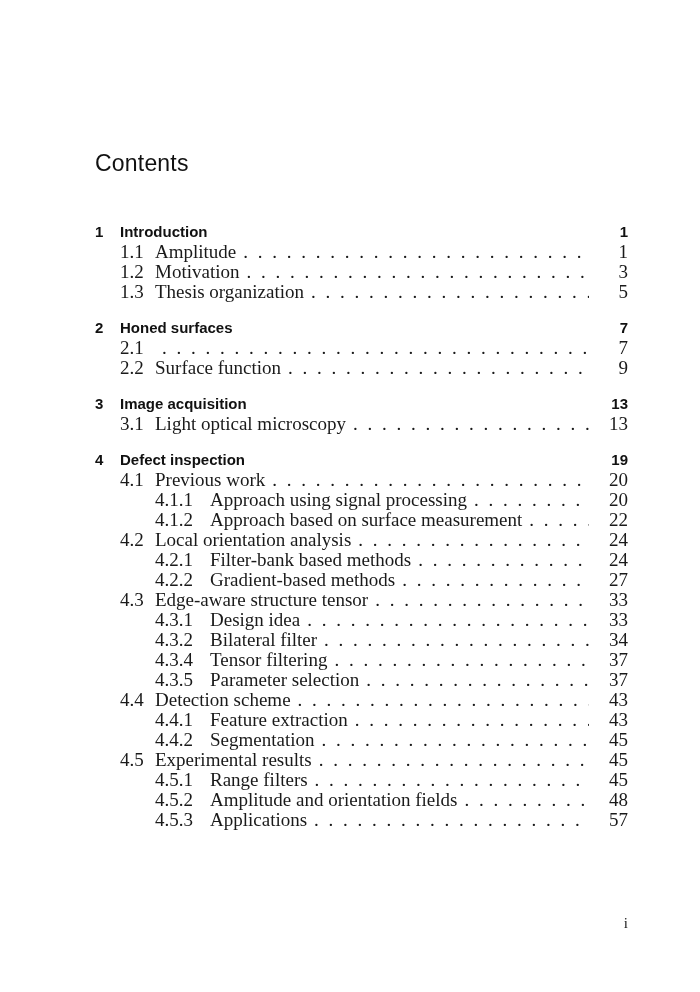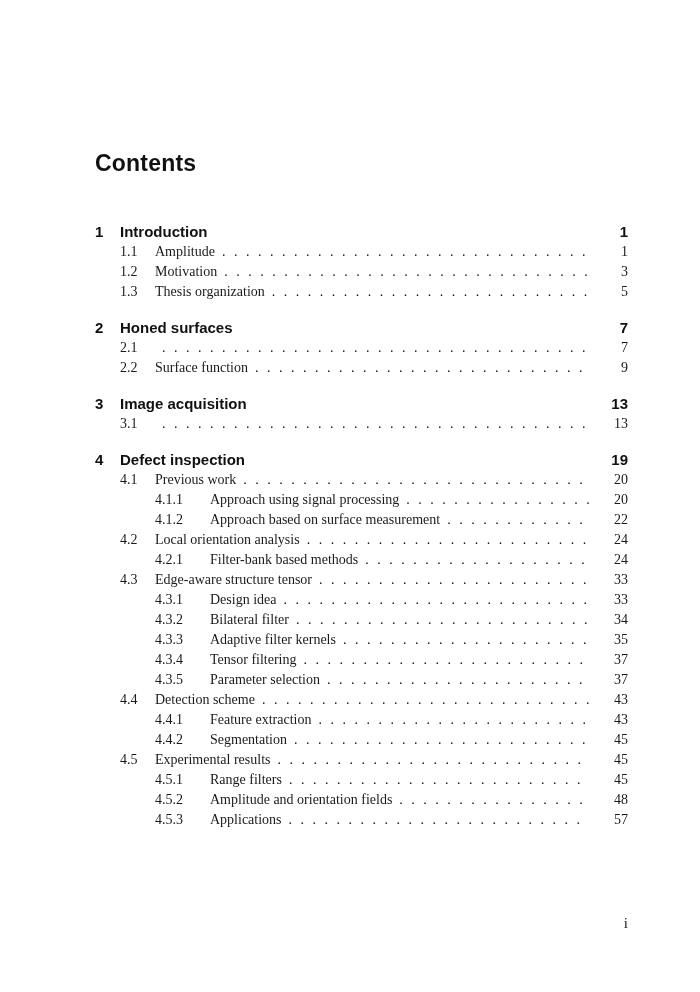--- a/index.html
+++ b/index.html
@@ -12,37 +12,37 @@
   .page {
     position: relative;
     width: 700px; height: 992px;
     background: #ffffff;
     overflow: hidden;
   }
   .doc-title {
     position: absolute;
     left: 95px; top: 150px;
     font-family: "Liberation Sans", sans-serif;
-    font-weight: 700;
+    font-weight: 400;
     font-size: 23px;
     color: #111111;
     letter-spacing: 0.2px;
   }
   .toc {
     position: absolute;
     left: 95px; top: 222px;
     width: 533px;
   }
   .chapter { margin-top: 16px; }
   .chapter:first-child { margin-top: 0; }
   .row {
     display: flex;
     align-items: baseline;
     line-height: 20px;
-    font-size: 14px;
+    font-size: 19px;
     min-width: 0;
   }
   .chapter-row {
     font-family: "Liberation Sans", sans-serif;
     font-weight: 700;
     font-size: 15px;
     color: #111111;
   }
   .ch-num { flex: 0 0 25px; }
   .sec-row { padding-left: 25px; }
@@ -137,20 +137,21 @@
   <div class="chapter">
     <div class="row chapter-row">
       <span class="ch-num">3</span>
       <span class="entry-title">Image acquisition</span>
       <span class="spacer"></span>
       <span class="pg">13</span>
     </div>
     <div class="sections">
   <div class="row sec-row">
     <span class="sec-num">3.1</span>
+    <span class="entry-title">Light optical microscopy</span>
     <span class="dots"></span>
     <span class="pg">13</span>
   </div>
 
 </div>
   </div>
 
   <div class="chapter">
     <div class="row chapter-row">
       <span class="ch-num">4</span>
@@ -187,20 +188,26 @@
     <span class="pg">24</span>
   </div>
 
   <div class="row sub-row">
     <span class="sub-num">4.2.1</span>
     <span class="entry-title">Filter-bank based methods</span>
     <span class="dots"></span>
     <span class="pg">24</span>
   </div>
 
+  <div class="row sub-row">
+    <span class="sub-num">4.2.2</span>
+    <span class="entry-title">Gradient-based methods</span>
+    <span class="dots"></span>
+    <span class="pg">27</span>
+  </div>
 
   <div class="row sec-row">
     <span class="sec-num">4.3</span>
     <span class="entry-title">Edge-aware structure tensor</span>
     <span class="dots"></span>
     <span class="pg">33</span>
   </div>
 
   <div class="row sub-row">
     <span class="sub-num">4.3.1</span>
@@ -209,26 +216,20 @@
     <span class="pg">33</span>
   </div>
 
   <div class="row sub-row">
     <span class="sub-num">4.3.2</span>
     <span class="entry-title">Bilateral filter</span>
     <span class="dots"></span>
     <span class="pg">34</span>
   </div>
 
-  <div class="row sub-row">
-    <span class="sub-num">4.3.3</span>
-    <span class="entry-title">Adaptive filter kernels</span>
-    <span class="dots"></span>
-    <span class="pg">35</span>
-  </div>
 
   <div class="row sub-row">
     <span class="sub-num">4.3.4</span>
     <span class="entry-title">Tensor filtering</span>
     <span class="dots"></span>
     <span class="pg">37</span>
   </div>
 
   <div class="row sub-row">
     <span class="sub-num">4.3.5</span>

